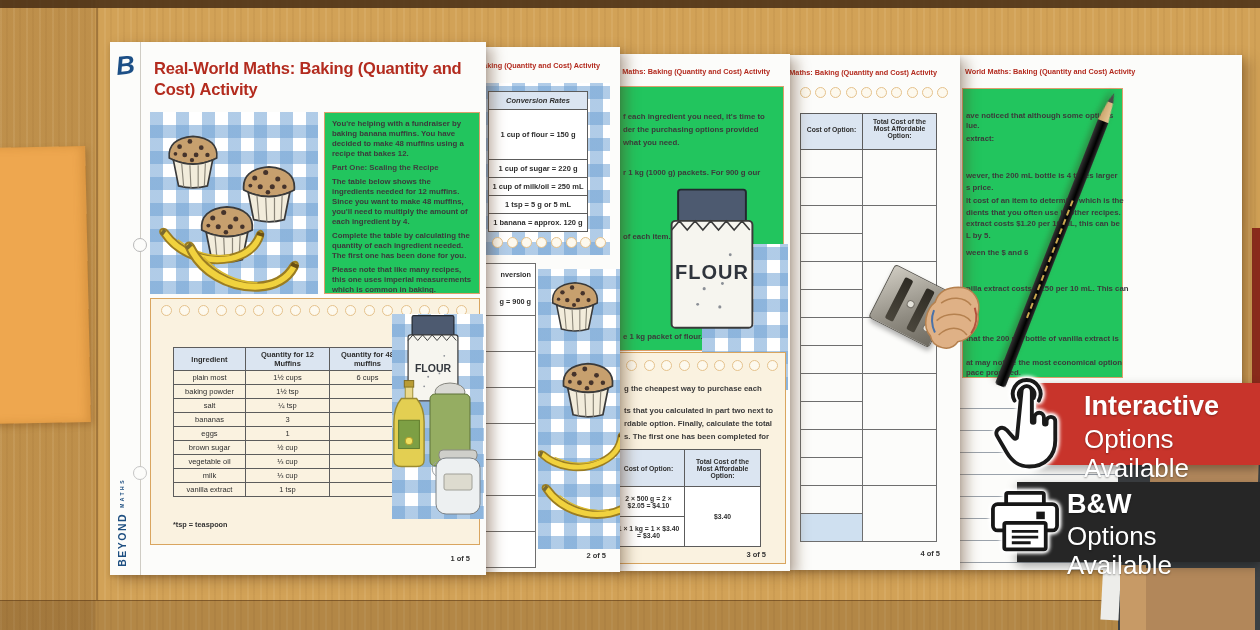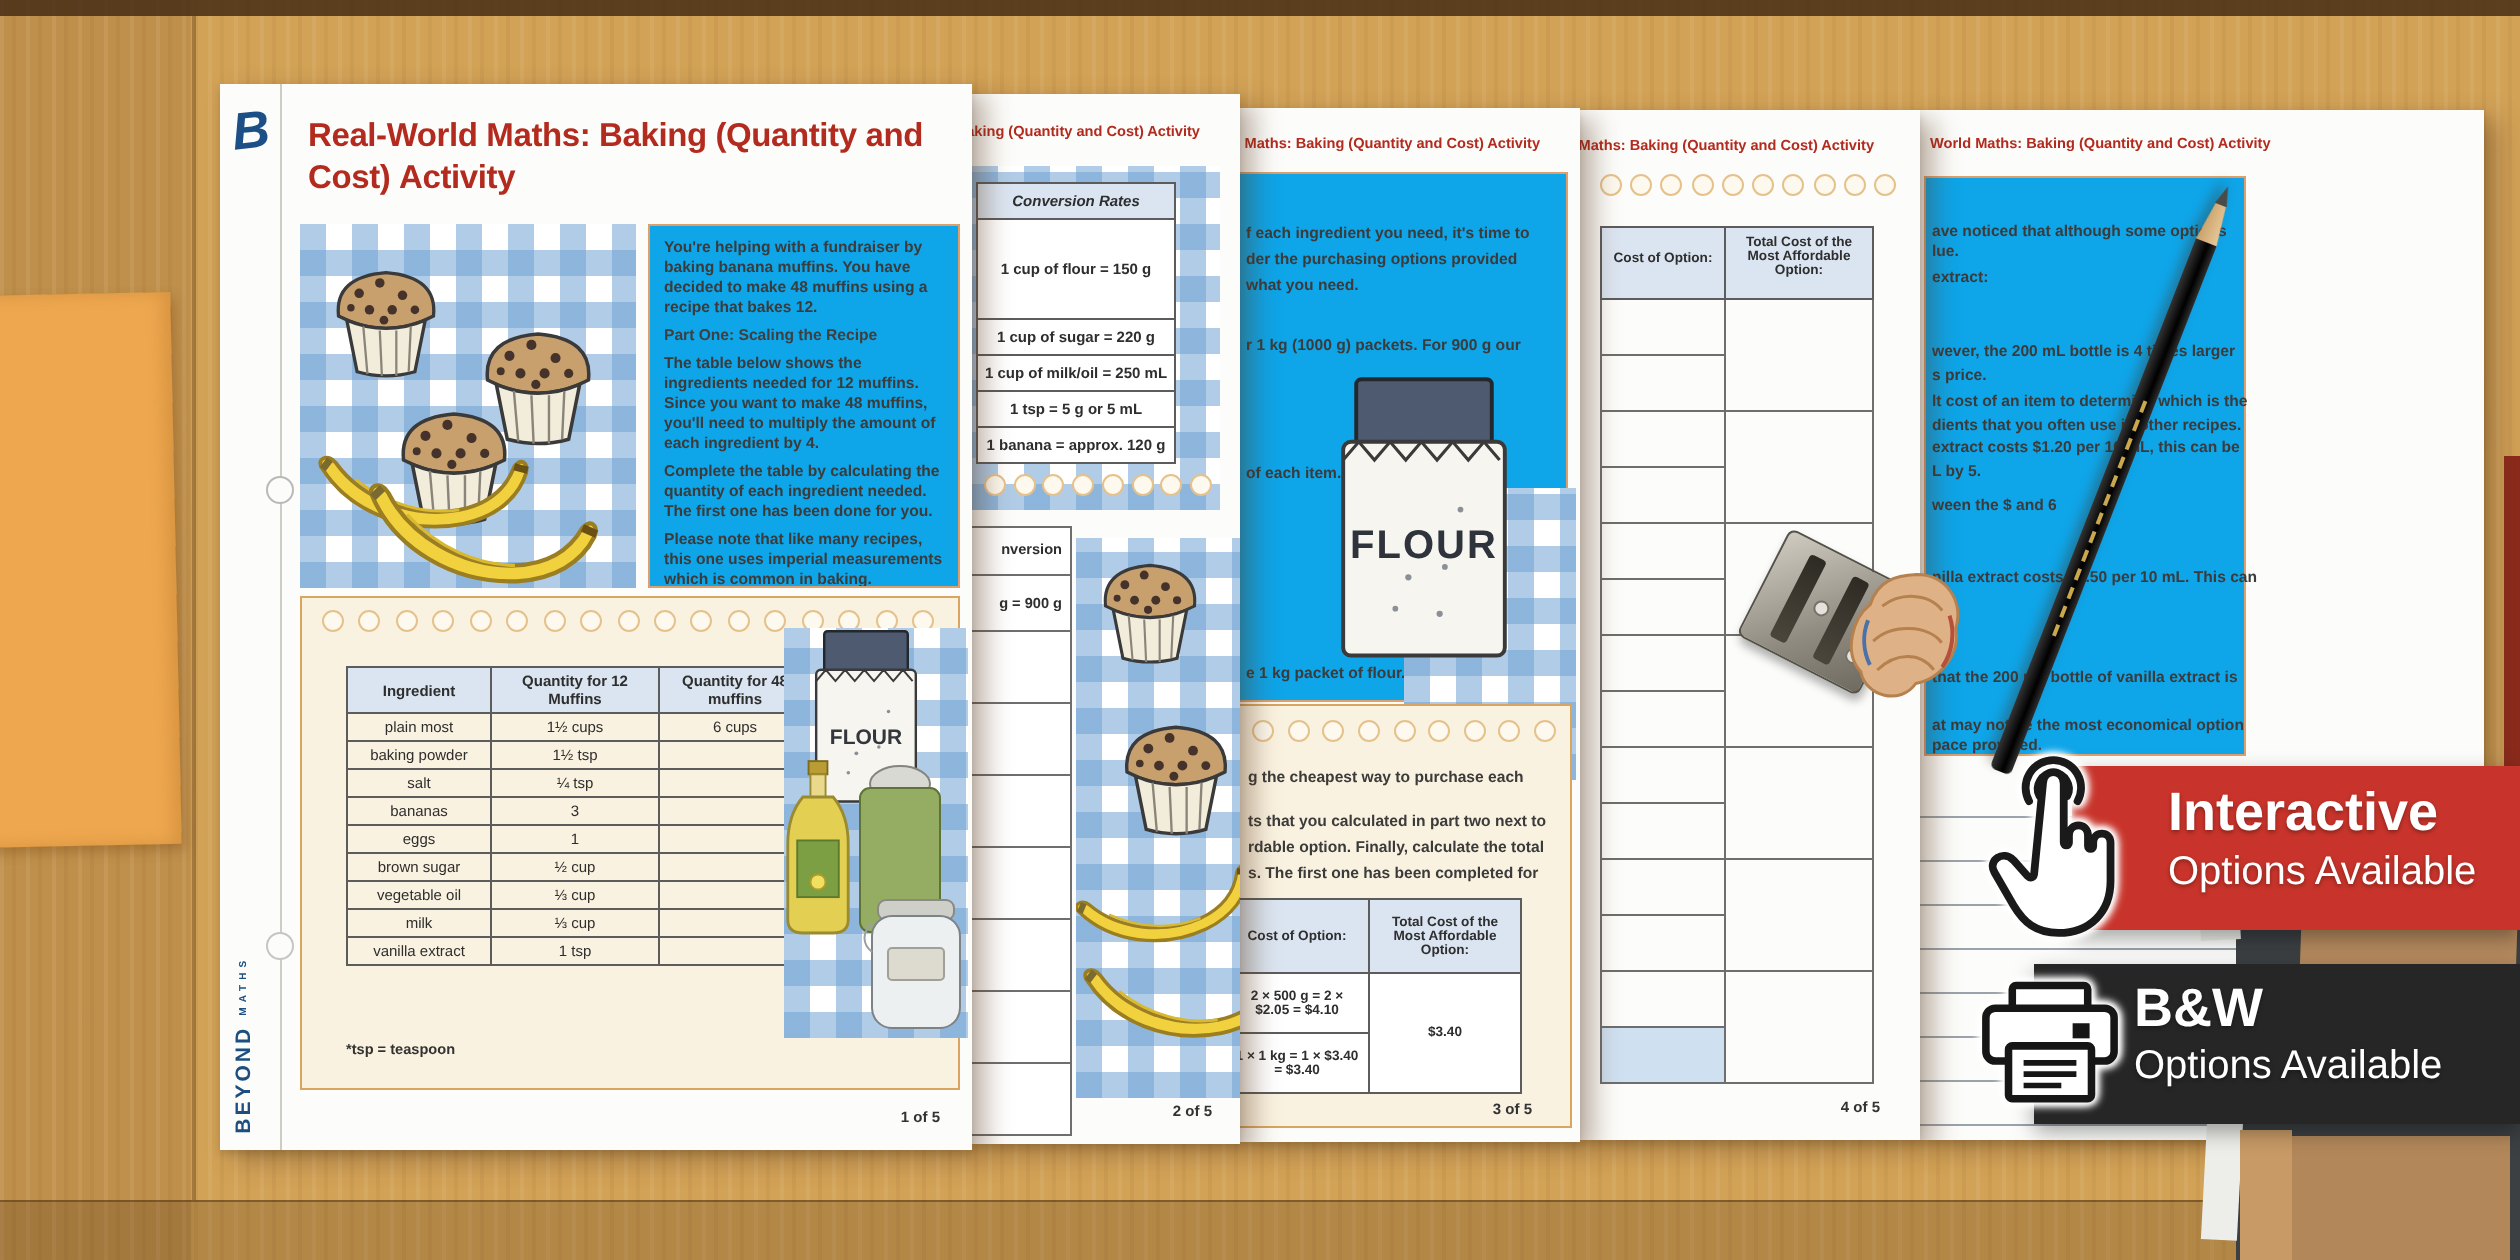--- a/index.html
+++ b/index.html
@@ -6,42 +6,42 @@
   #canvas{position:relative;width:1260px;height:630px;overflow:hidden;
     font-family:"Liberation Sans",sans-serif;
     background-color:#d2a257;
     background-image:
       repeating-linear-gradient(90deg, rgba(255,240,210,.09) 0 2px, rgba(0,0,0,0) 2px 6px, rgba(120,75,25,.07) 6px 8px, rgba(0,0,0,0) 8px 13px),
       linear-gradient(90deg, rgba(100,60,20,.18) 0 95px, rgba(0,0,0,0) 96px);}
   .abs{position:absolute;}
   .page{position:absolute;background:#fcfcfa;overflow:hidden;
     box-shadow:7px 5px 12px rgba(90,55,25,.38), 0 2px 4px rgba(0,0,0,.15);}
   .hdr{position:absolute;font-size:7.3px;font-weight:bold;color:#b32a1e;white-space:nowrap;}
-  .peach{position:absolute;background:#0ea5e9;border:1px solid #de9f6c;box-sizing:border-box;}
+  .peach{position:absolute;background:#22c55e;border:1px solid #de9f6c;box-sizing:border-box;}
   .cream{position:absolute;background:#faf2e0;border:1.5px solid #d9a55f;box-sizing:border-box;}
   .holes{position:absolute;display:flex;justify-content:space-between;}
   .holes span{width:11px;height:11px;border-radius:50%;background:#fdf9ee;border:1.5px solid #e5c28c;box-sizing:border-box;}
   .frag{position:absolute;font-size:7.8px;font-weight:600;color:#3b3b3b;white-space:nowrap;}
   .gingham{background-color:#fff;background-image:
       repeating-linear-gradient(0deg, rgba(112,162,212,.55) 0 13px, rgba(0,0,0,0) 13px 26px),
       repeating-linear-gradient(90deg, rgba(112,162,212,.55) 0 13px, rgba(0,0,0,0) 13px 26px);}
   .wtable{border-collapse:collapse;table-layout:fixed;}
   .wtable th,.wtable td{border:1px solid #5c5c5c;font-size:7.5px;color:#2e2e2e;text-align:center;padding:2px 3px;box-sizing:border-box;}
   .wtable th{background:#dbe5f1;font-weight:bold;}
   .footer{position:absolute;font-size:7.5px;font-weight:bold;color:#333;}
   .p1-intro p{margin:0 0 4px 0;}
   .p4col{position:absolute;box-sizing:border-box;}
   .p4col span{display:block;border-bottom:1px solid #6e6e6e;box-sizing:border-box;}
   .p4col1 span{height:28px;}
   .p4col2 span{height:56px;}
   .p4col1 span:last-child{background:#cfe0f0;}
   .p2rows span{display:block;height:35px;border-bottom:1px solid #6e6e6e;}
   .wlines span{display:block;height:21px;border-bottom:1px solid #9aa2ab;}
   .badge-title{font-size:27px;font-weight:bold;color:#fff;line-height:1.1;text-shadow:0 1px 2px rgba(0,0,0,.35);}
-  .badge-sub{font-size:20px;color:#fff;line-height:1.1;text-shadow:0 1px 2px rgba(0,0,0,.35);}
+  .badge-sub{font-size:26px;color:#fff;line-height:1.1;text-shadow:0 1px 2px rgba(0,0,0,.35);}
   .badge-icon{filter:drop-shadow(0 0 2px #fff) drop-shadow(0 0 1.5px #fff) drop-shadow(0 0 1px #fff);}
   .brandv{position:absolute;left:6px;bottom:8px;writing-mode:vertical-rl;transform:rotate(180deg);color:#1d4e80;display:flex;align-items:center;gap:5px;}
   .pencil{display:flex;filter:drop-shadow(-3px 3px 3px rgba(60,40,20,.35));}
   .pencil-lead{width:10px;background:#4a4a48;clip-path:polygon(0 50%,100% 22%,100% 78%);}
   .pencil-wood{width:20px;background:linear-gradient(180deg,#e8c897,#c9a169);clip-path:polygon(0 25%,100% 0,100% 100%,0 75%);}
   .pencil-body{flex:1;background:linear-gradient(180deg,#2e2e2e 0,#000 40%,#1a1a1a 70%,#333 100%);border-radius:0 3px 3px 0;position:relative;}
   .pencil-body::after{content:"";position:absolute;left:30%;top:4px;width:45%;height:1.5px;
     background:repeating-linear-gradient(90deg,#caa84e 0 6px,rgba(0,0,0,0) 6px 10px);}
   .slot{position:absolute;top:6px;width:9px;height:46px;background:linear-gradient(#2e2b24,#4a463c);border-radius:2px;}
   .screw{position:absolute;width:6px;height:6px;border-radius:50%;background:#e4e2da;border:1px solid #76726a;}
@@ -154,21 +154,21 @@
           <span></span>
           <span></span>
           <span></span>
           <span></span>
           <span></span>
           <span></span>
           <span></span>
           <span></span>
           <span></span>
         </div>
-      <table class="wtable" style="position:absolute;left:22px;top:34px;width:232px;padding-left:28px;">
+      <table class="wtable" style="position:absolute;left:22px;top:48px;width:232px;padding-left:28px;">
         <tbody>
             <tr>
           <th style="width:72px;">Ingredient</th>
           <th style="width:84px;">Quantity for 12 Muffins</th>
           <th style="width:76px;">Quantity for 48 muffins</th>
         </tr>
         <tr>
               <td>plain most</td>
               <td>1½ cups</td>
               <td>6 cups</td>

